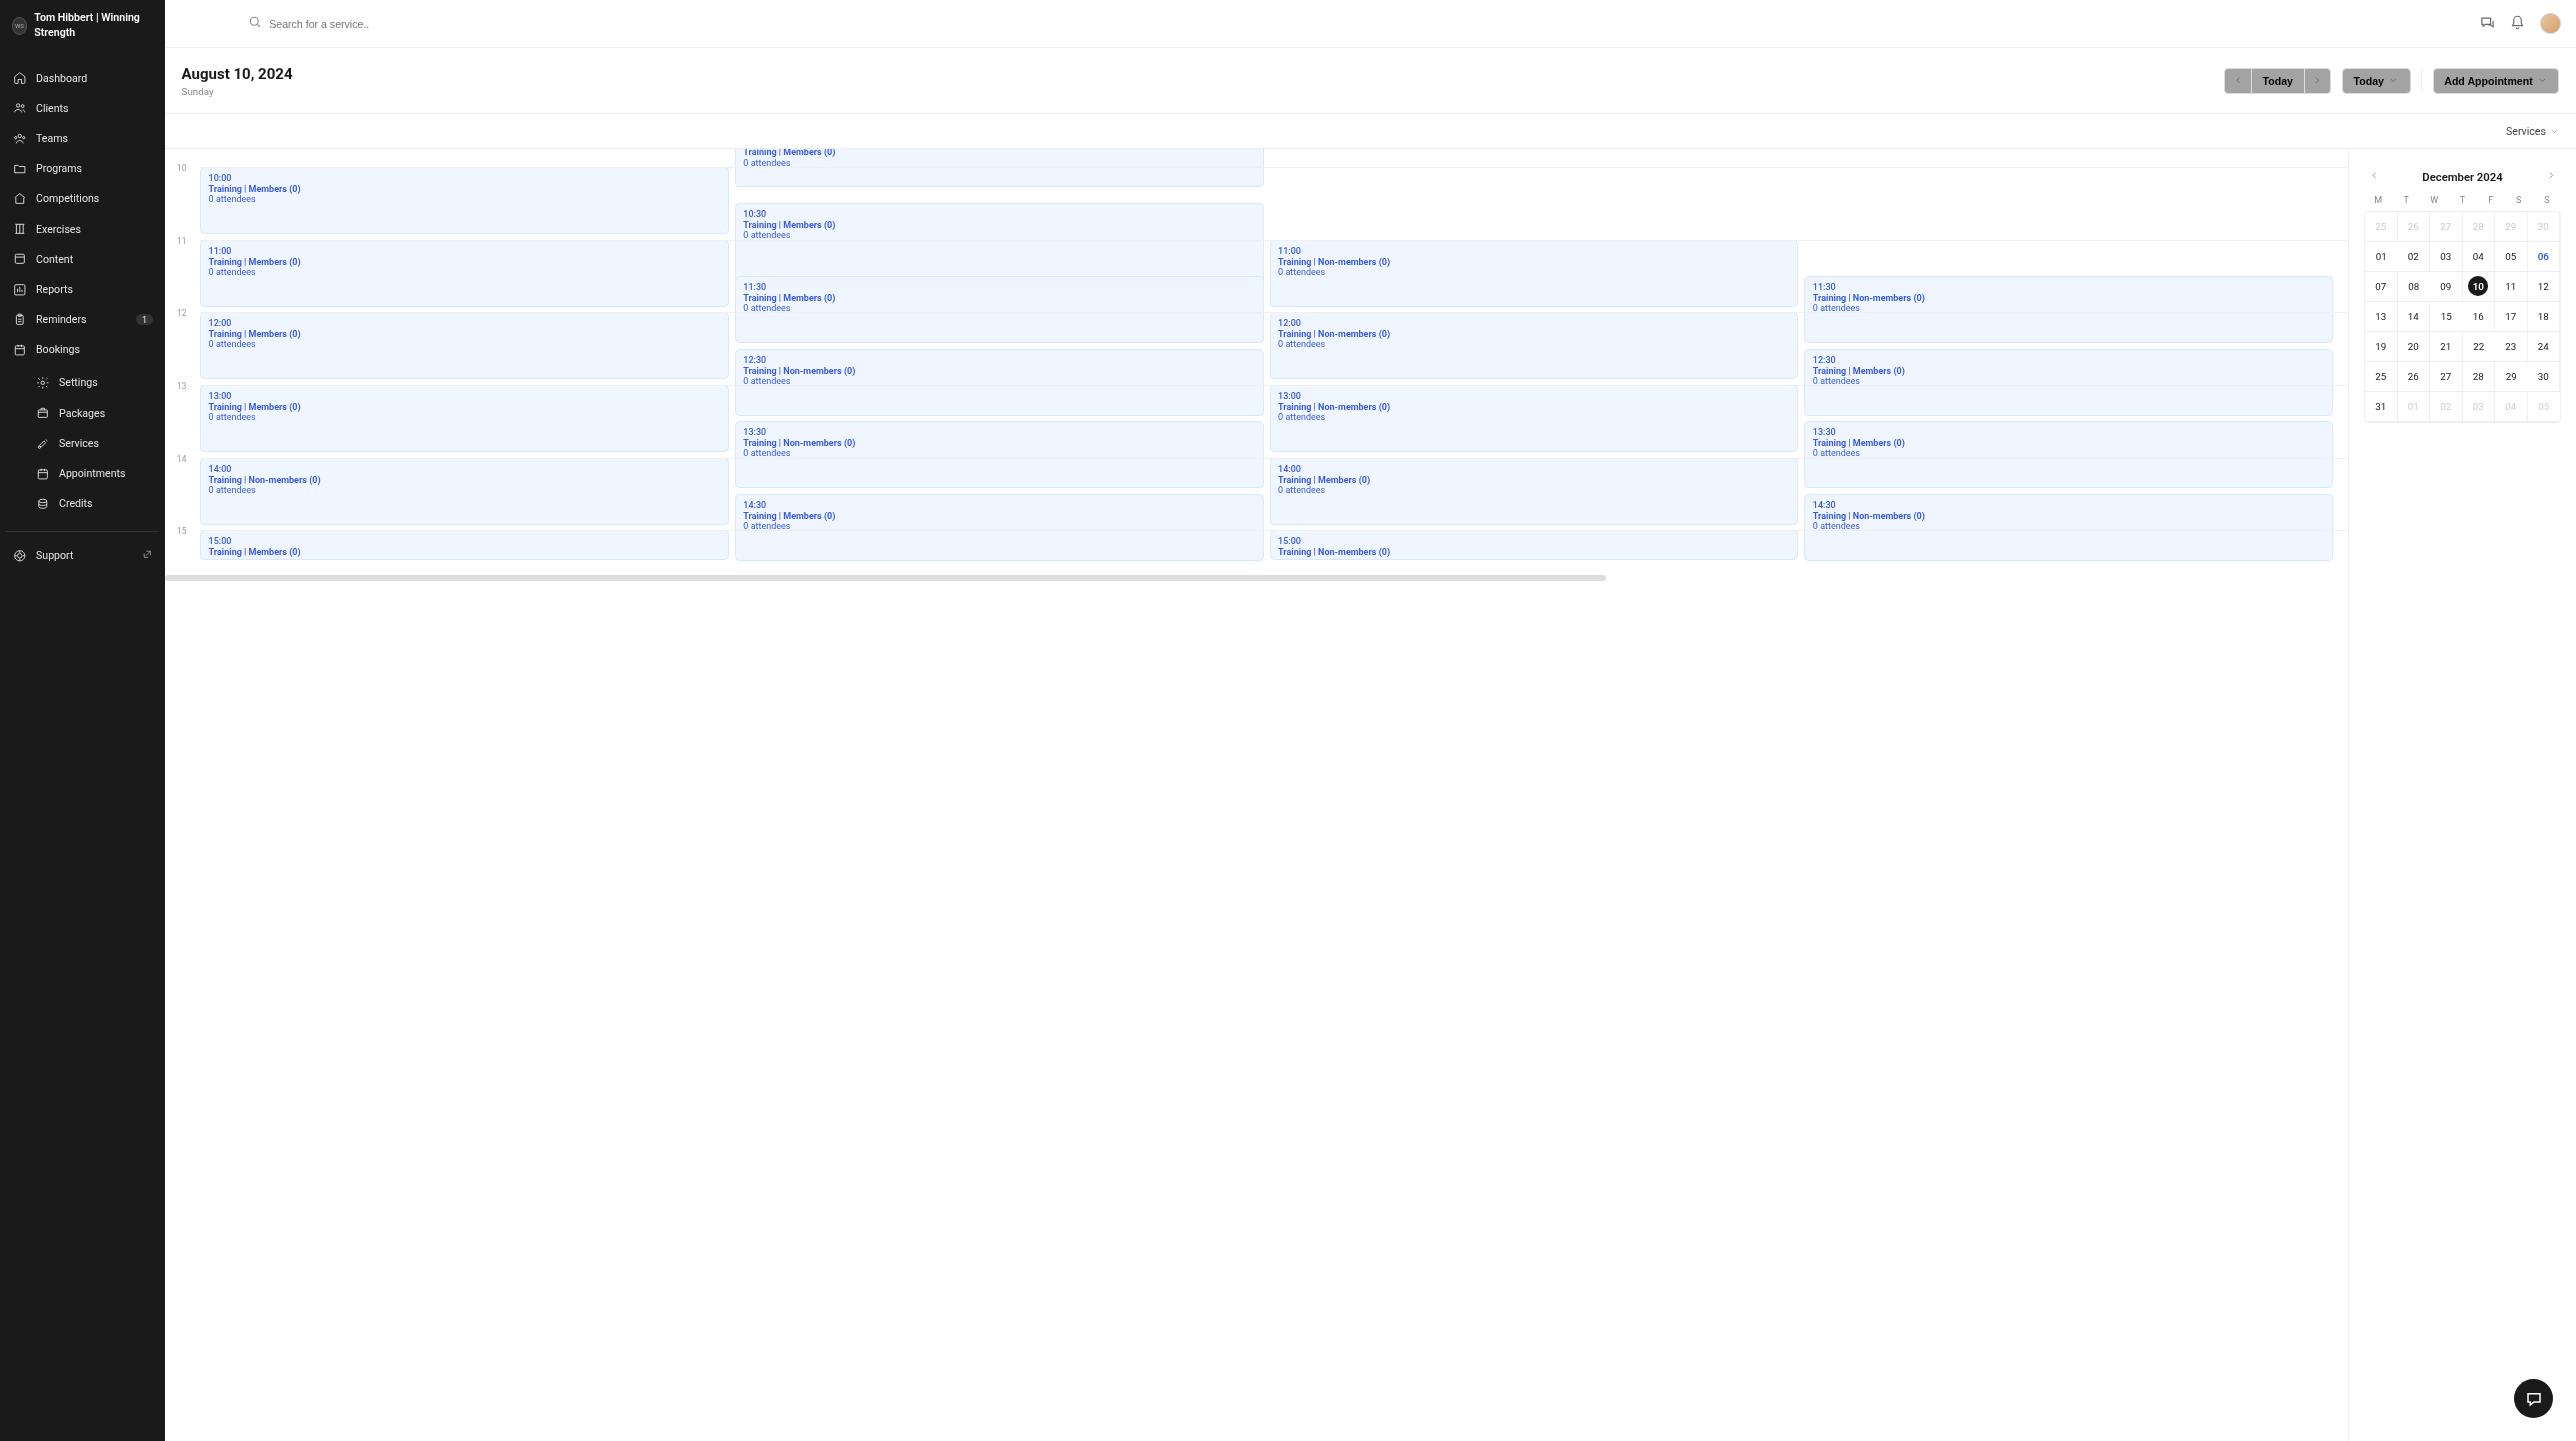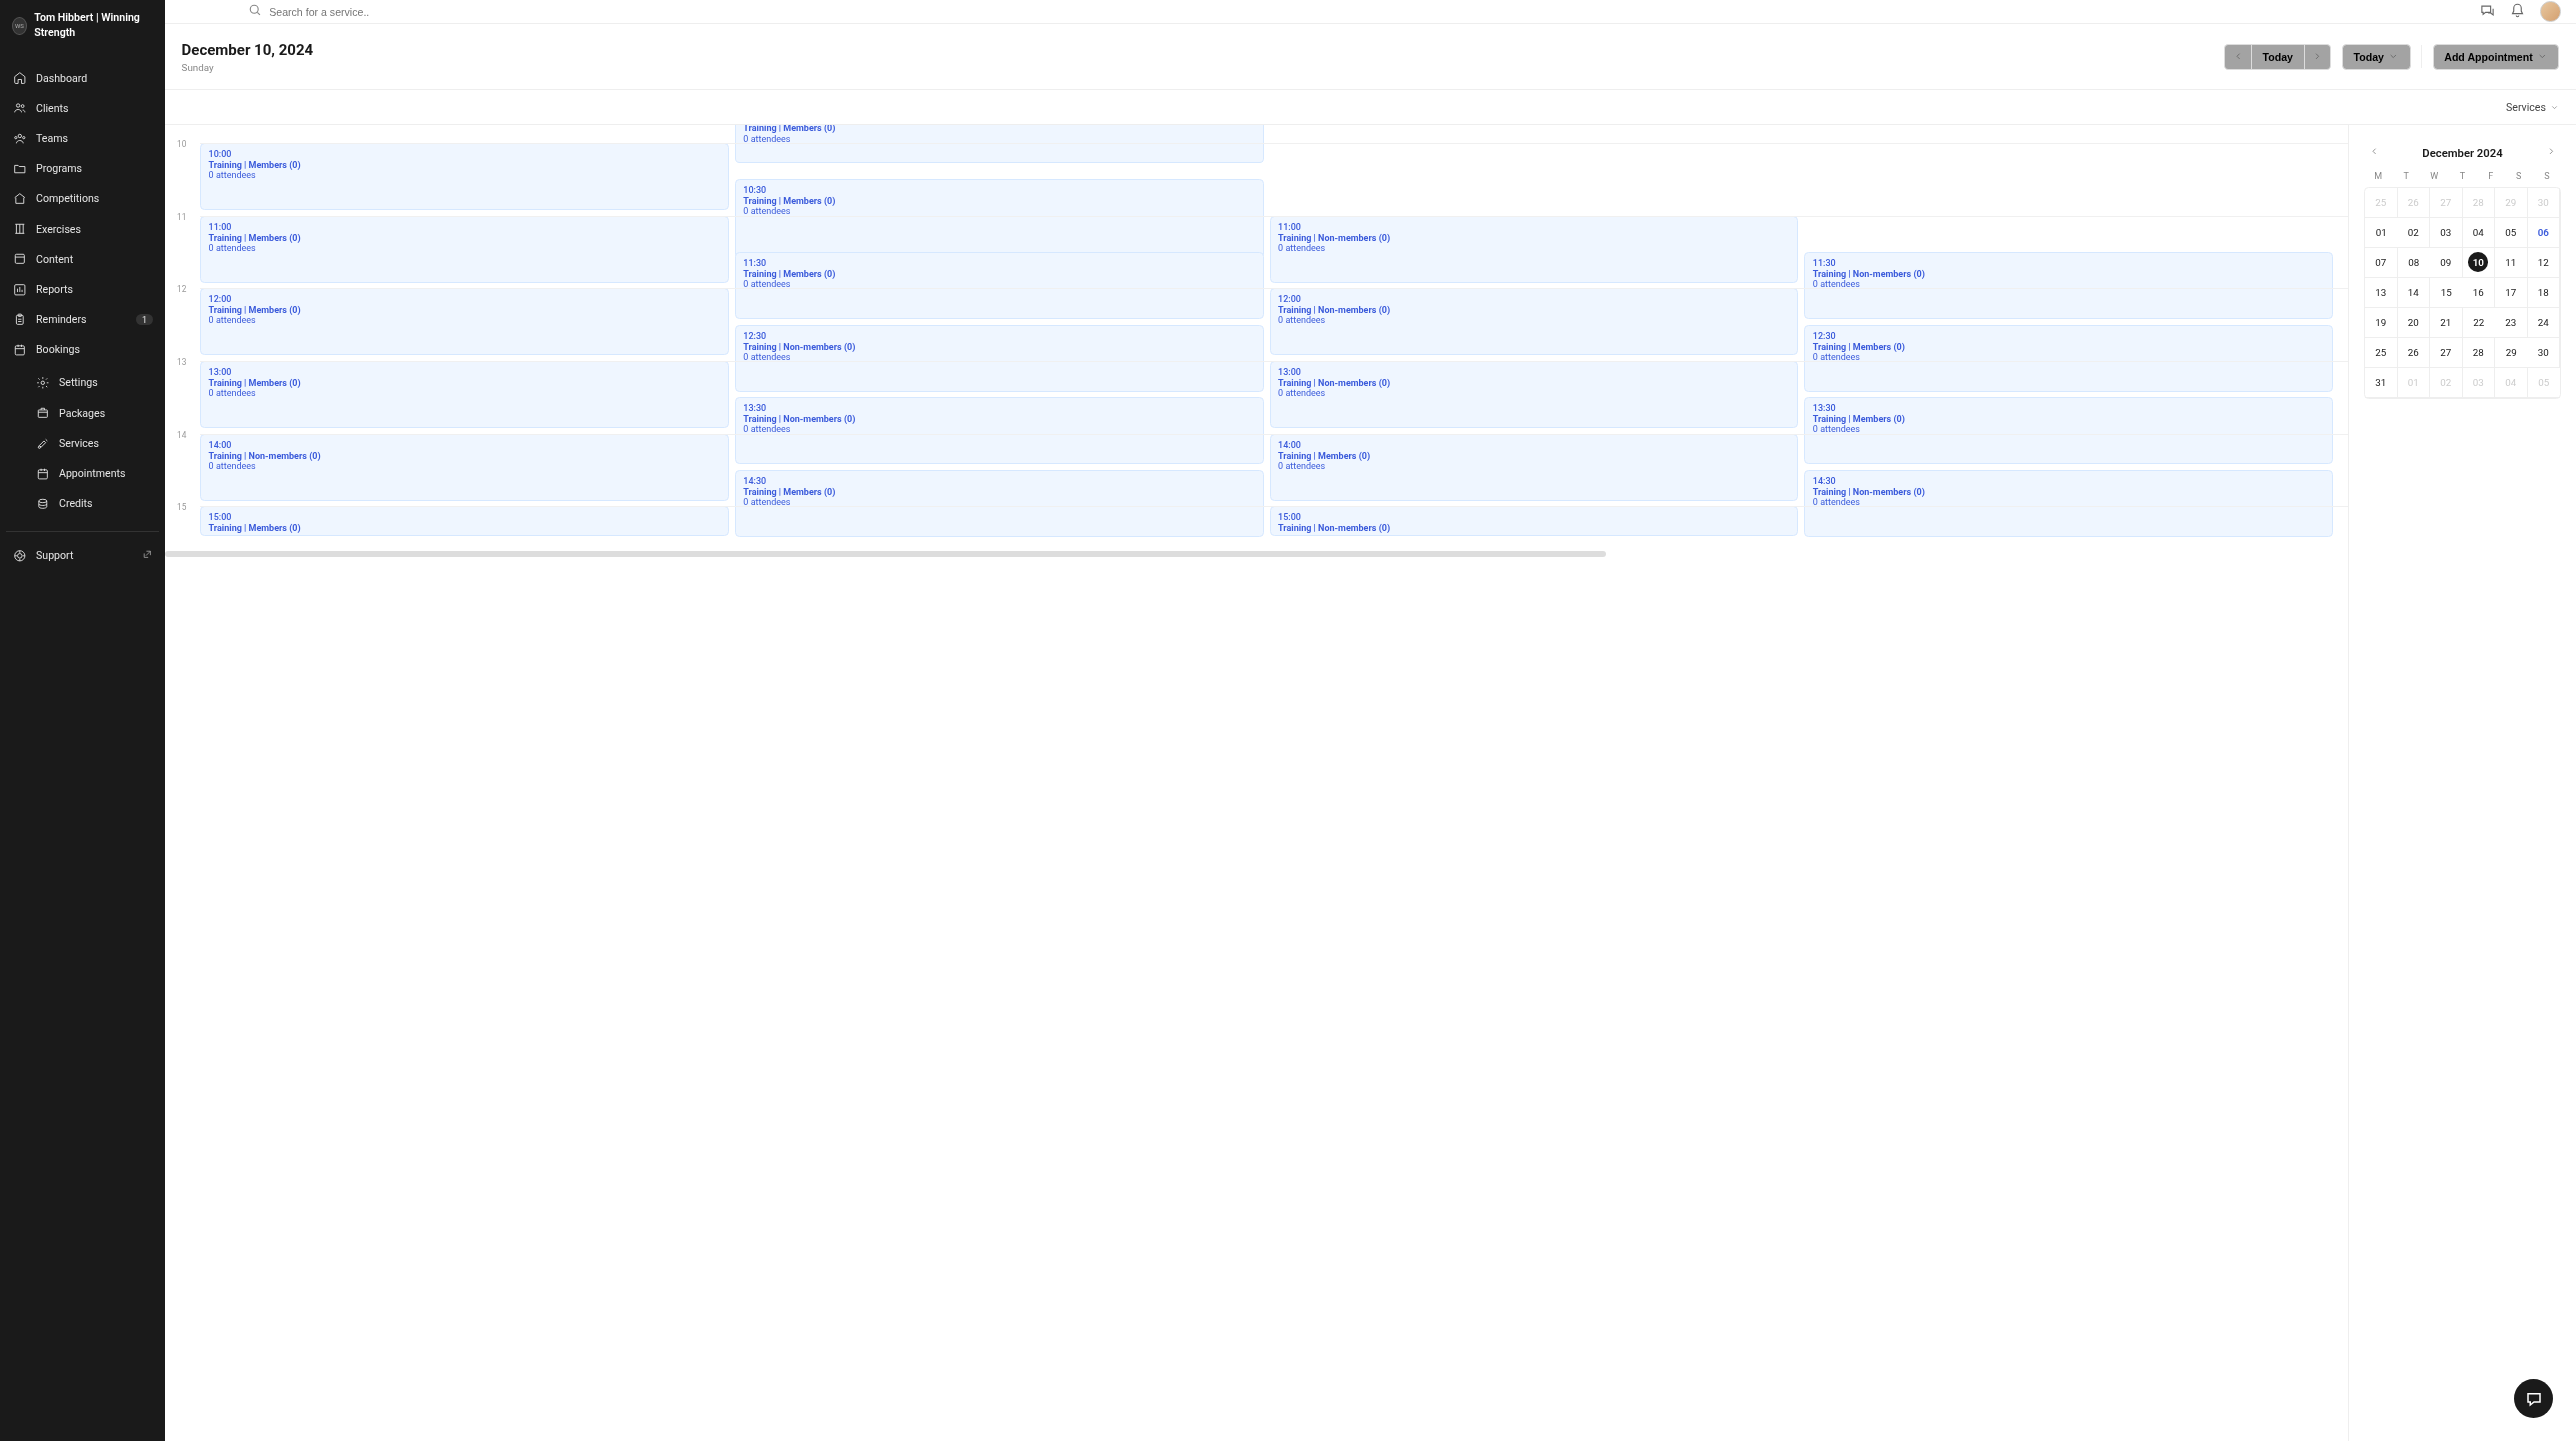--- a/index.html
+++ b/index.html
@@ -16,21 +16,21 @@
 .nav-icon svg { width: 13.6px; height: 13.6px; stroke: #e5e5e5; fill: none; stroke-width: 1.6; }
 .nav-badge { margin-left: auto; background: #333; border-radius: 7.6px; padding: 0.8px 6px; font-size: 9px; }
 .sub-nav { padding: 3px 0; }
 .sub-nav .nav-item { padding-left: 35px; }
 .divider { height: 0.8px; background: #333; margin: 9px 6px; }
 .ext-icon { margin-left: auto; }
 .ext-icon svg { width: 10.6px; height: 10.6px; stroke: #aaa; fill: none; stroke-width: 1.8; }
 
 
 .main { margin-left: 165px; display: flex; flex-direction: column; height: 100vh; }
-.topbar { height: 24px; border-bottom: 0.8px solid #eee; display: flex; align-items: center; padding: 0 15px; gap: 15px; justify-content: center; }
+.topbar { height: 48px; border-bottom: 0.8px solid #eee; display: flex; align-items: center; padding: 0 15px; gap: 15px; justify-content: center; }
 .search-wrap { display: flex; align-items: center; gap: 7.6px; color: #888; flex: 1; max-width: 454px; margin-left: 68px; }
 .search-wrap svg { width: 13.6px; height: 13.6px; stroke: #888; fill: none; stroke-width: 2; }
 .search-input { border: none; outline: none; font-size: 10.6px; color: #333; flex: 1; }
 .topbar-right { margin-left: auto; display: flex; align-items: center; gap: 15px; }
 .topbar-icon svg { width: 15px; height: 15px; stroke: #666; fill: none; stroke-width: 1.8; }
 .avatar { width: 21px; height: 21px; border-radius: 50%; background: linear-gradient(135deg,#e8c8a0,#d4a070); border: 0.8px solid #ccc; }
 
 .header { padding: 16.6px 16.6px; display: flex; align-items: center; border-bottom: 0.8px solid #eee; }
 .header-title { font-size: 15px; font-weight: 700; }
 .header-sub { font-size: 9.8px; color: #888; margin-top: 3px; }
@@ -271,21 +271,21 @@
       <span class="topbar-icon"><svg viewBox="0 0 24 24">
             <path d="M6 8a6 6 0 1 1 12 0v5l2 4H4l2-4z"></path>
             <path d="M10 20a2 2 0 0 0 4 0"></path>
           </svg></span>
       <div class="avatar"></div>
     </div>
   </div>
 
   <div class="header">
     <div>
-      <div class="header-title">December 10, 2024</div>
+      <div class="header-title">August 10, 2024</div>
       <div class="header-sub">Sunday</div>
     </div>
     <div class="header-actions">
       <div class="btn-group">
         <button class="btn">
             <svg viewBox="0 0 24 24">
               <path d="m15 6l-6 6 6 6"></path>
             </svg>
           </button>
         <button class="btn mid">Today</button>

